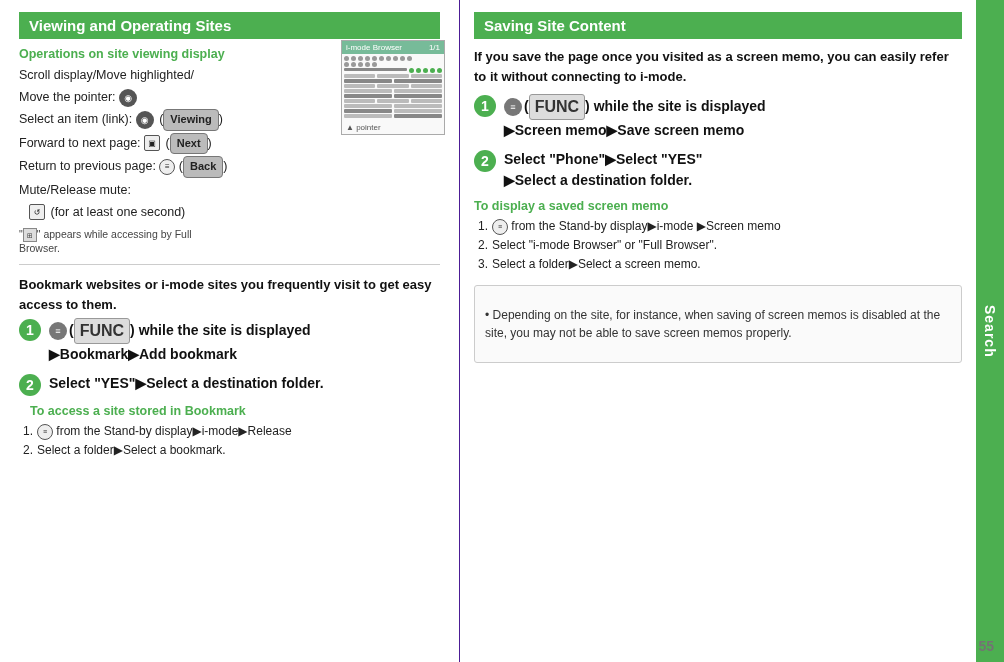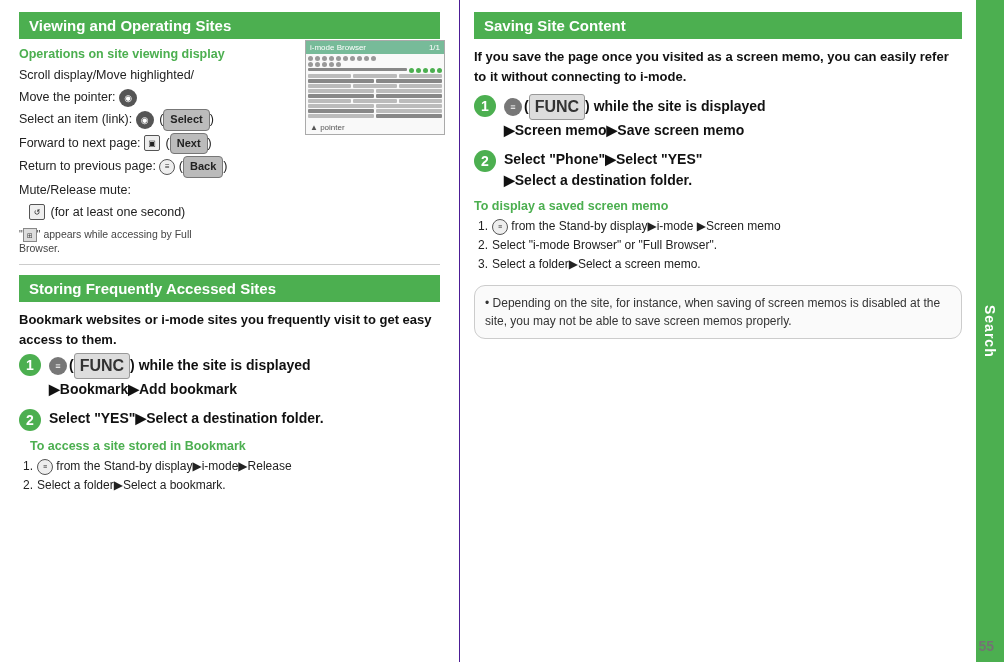--- a/index.html
+++ b/index.html
@@ -158,21 +158,21 @@
       font-weight: bold;
       color: #222;
       vertical-align: middle;
     }
 
     
     .browser-screenshot {
       position: absolute;
       top: 40px;
       right: 14px;
-      width: 140px;
+      width: 104px;
       border: 1px solid #aaa;
       background: #f9f9f9;
       font-size: 8px;
     }
 
     .browser-header {
       background: #7b9;
       color: #fff;
       padding: 2px 4px;
       font-size: 8px;
@@ -208,22 +208,22 @@
       border-radius: 1px;
     }
 
     .browser-line.dark {
       background: #888;
     }
 
     
     .note-box {
       border: 1px solid #ccc;
-      border-radius: 11px;
-      padding: 8px 10px;
+      border-radius: 3px;
+      padding: 20px 10px;
       font-size: 12px;
       color: #333;
       line-height: 1.5;
       margin-top: 10px;
       background: #fafafa;
     }
 
     .note-bullet {
       color: #333;
     }
@@ -373,21 +373,21 @@
   <div class="body-text">
     <span>Scroll display/Move highlighted/</span>
   </div>
   <div class="body-text">
     <span>Move the pointer:</span>
     <span class="icon-circle">◉</span>
   </div>
   <div class="body-text">
     <span>Select an item (link):</span>
     <span class="icon-circle">◉</span>
-    (<span class="key-btn">Select</span>)
+    (<span class="key-btn">Viewing</span>)
   </div>
   <div class="body-text">
     <span>Forward to next page:</span>
     <span class="icon-small">▣</span>
     (<span class="key-btn">Next</span>)
   </div>
   <div class="body-text">
     <span>Return to previous page:</span>
     <span class="menu-icon">≡</span>
     (<span class="key-btn">Back</span>)
@@ -401,23 +401,20 @@
   </div>
 
   <div style="display:flex;align-items:flex-start;gap:6px;margin-top:6px;font-size:10.5px;color:#444;max-width:200px;">
     <div>
       <span>"</span><span style="display:inline-block;width:14px;height:14px;border:1px solid #888;background:#ddd;font-size:7px;text-align:center;line-height:13px;vertical-align:middle;">⊞</span><span>" appears while accessing by Full Browser.</span>
     </div>
   </div>
 
   <hr class="divider">
 
-  <div class="section-header">
-    <span>Storing Frequently Accessed Sites</span>
-  </div>
 
   <div class="body-text-bold">
     <span>Bookmark websites or i-mode sites you frequently visit to get easy access to them.</span>
   </div>
 
   <div class="step-container">
     <div class="step-number">1</div>
     <div class="step-content">
       <span class="icon-circle" style="background:#777;">≡</span>(<span class="func-btn">FUNC</span>) while the site is displayed<br>
       ▶Bookmark▶Add bookmark

